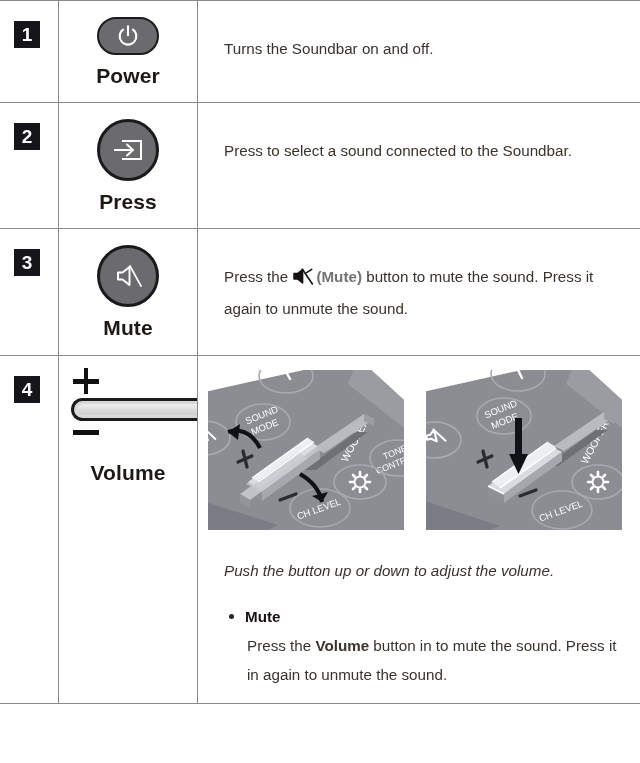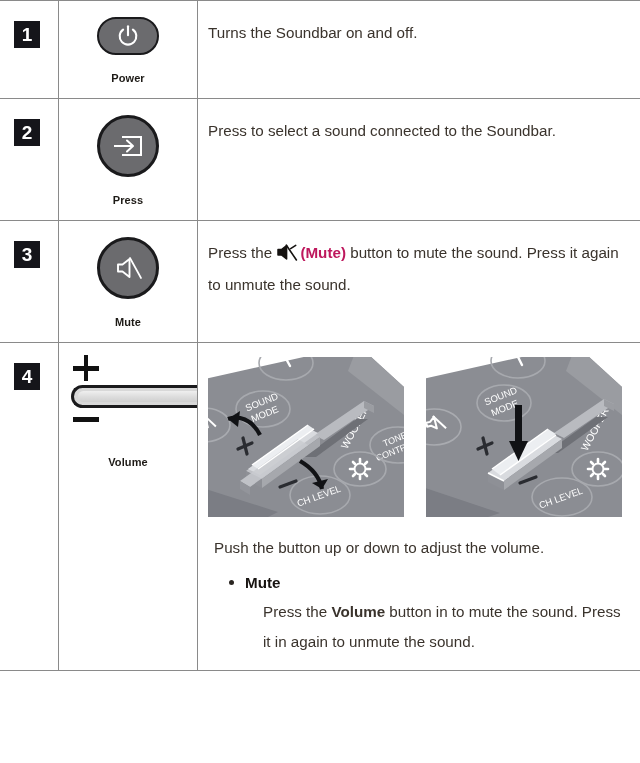--- a/index.html
+++ b/index.html
@@ -66,24 +66,24 @@
     text-align: center;
     font-family: "Liberation Sans", sans-serif;
   }
 
   
   .btn-cell {
     padding: 16px 0 14px 0;
     text-align: center;
   }
   .btn-label {
-    font-size: 11px;
+    font-size: 21px;
     font-weight: bold;
     color: #1d1a16;
-    margin-top: 17px;
+    margin-top: 9px;
     letter-spacing: 0.1px;
   }
 
   
   .pill-btn {
     width: 62px;
     height: 38px;
     margin: 0 auto;
     border-radius: 19px;
     background: #6b6b6e;
@@ -164,22 +164,22 @@
     background: #111;
   }
 
   
   .desc {
     padding: 17px 14px 16px 10px;
     font-size: 15.2px;
     line-height: 1.92;
     color: #3a332c;
   }
-  .desc p { margin: 0; }
-  .desc b { color: #be185d; font-weight: bold; }
+  .desc p { margin: 16px; }
+  .desc b { color: #737373; font-weight: bold; }
 
   .inline-icon {
     display: inline-block;
     vertical-align: -3px;
     margin: 0 2px 0 1px;
   }
 
   
   .r4-cell { padding: 0; }
   .illus-row {
@@ -191,21 +191,21 @@
     width: 196px;
     height: 160px;
     display: block;
   }
   .r4-text {
     padding: 10px 14px 14px 10px;
     font-size: 15.2px;
     line-height: 1.92;
     color: #3a332c;
   }
-  .r4-text p { margin: 6px; }
+  .r4-text p { margin: 16px; font-style: italic; }
   .bullet-list {
     margin: 0;
     padding: 0 0 0 20px;
     list-style: none;
   }
   .bullet-list li {
     position: relative;
     padding-left: 17px;
   }
   .bullet-list li:before {
@@ -217,21 +217,21 @@
     height: 5px;
     border-radius: 50%;
     background: #2a2521;
   }
   .bullet-title {
     font-weight: bold;
     color: #171310;
   }
   .bullet-body {
     display: block;
-    margin-left: 18px;
+    margin-left: 2px;
   }
 </style>
 </head>
 <body>
 
 <div class="sheet">
 
   <table class="ctrl-table">
 
     <tbody>

